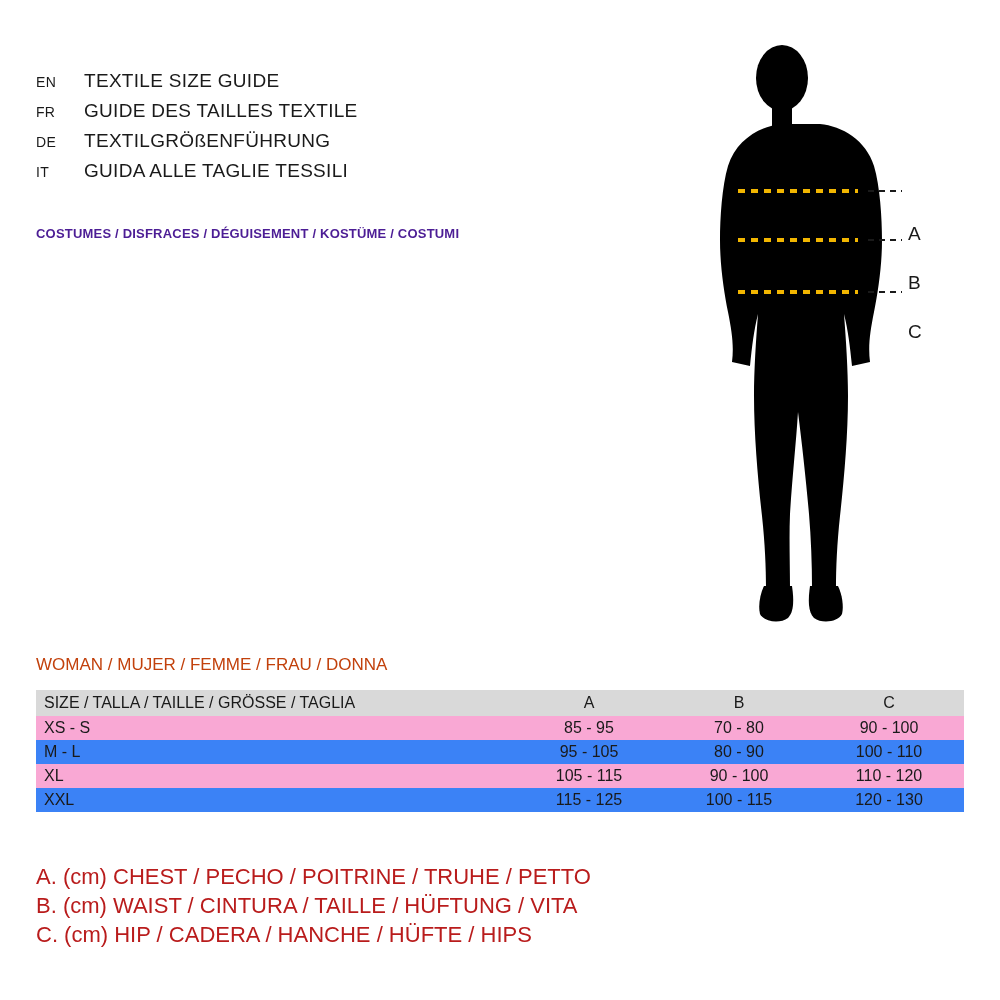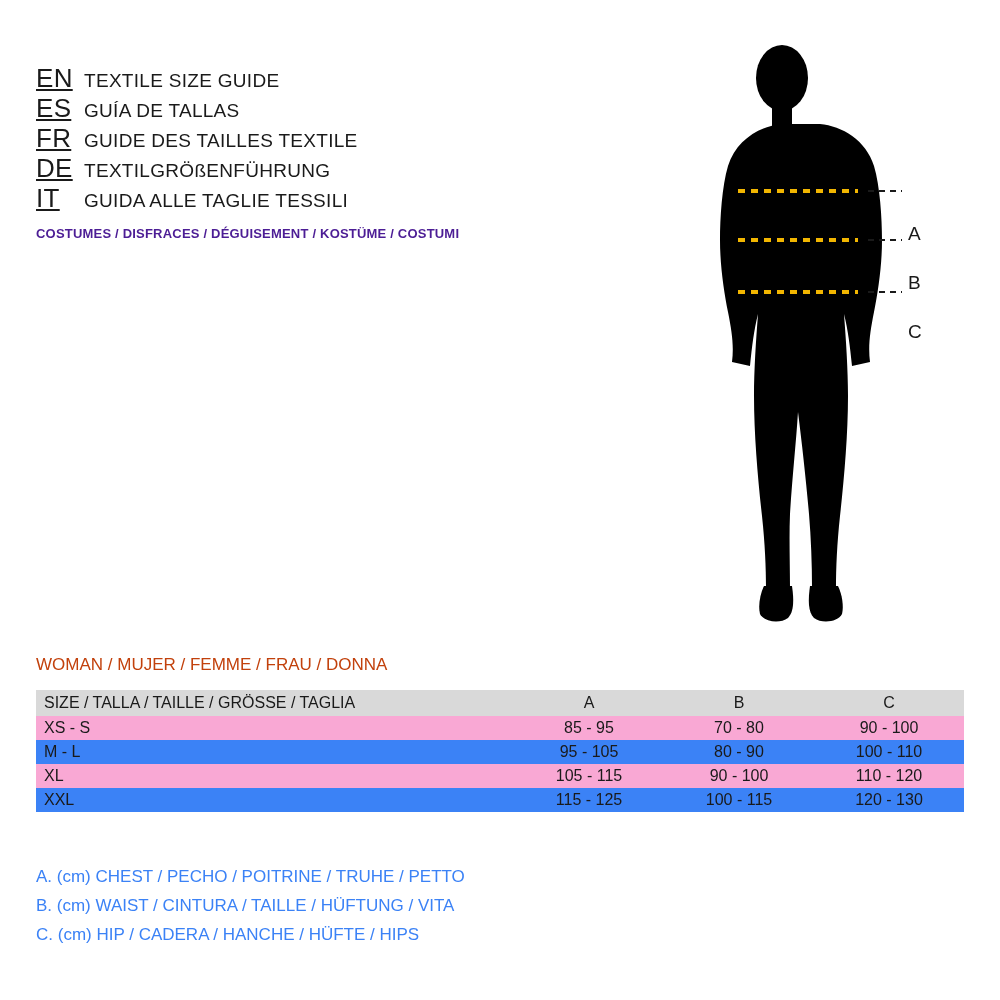--- a/index.html
+++ b/index.html
@@ -23,24 +23,23 @@
     top: 50px;
     width: 640px;
   }
   .lang-row {
     display: flex;
     align-items: baseline;
     height: 30px;
   }
   .lang-code {
     width: 48px;
-    font-size: 26px;
+    font-size: 14px;
     letter-spacing: 0.3px;
     color: #1a1a1a;
-    text-decoration: underline;
   }
   .lang-text {
     font-size: 19px;
     letter-spacing: 0.3px;
     color: #1a1a1a;
     margin-top: 20px;
   }
 
   .costumes-line {
     position: absolute;
@@ -125,37 +124,33 @@
     background: #3b82f6;
   }
 
   
   .legend {
     position: absolute;
     left: 36px;
     top: 862px;
   }
   .legend-row {
-    font-size: 17px;
+    font-size: 22px;
     line-height: 29px;
-    color: #3b82f6;
+    color: #b91c1c;
     white-space: nowrap;
   }
 </style>
 </head>
 <body>
 
 <div class="lang-block">
   <div class="lang-row">
     <span class="lang-code">EN</span>
     <span class="lang-text">TEXTILE SIZE GUIDE</span>
-  </div>
-  <div class="lang-row">
-    <span class="lang-code">ES</span>
-    <span class="lang-text">GUÍA DE TALLAS</span>
   </div>
   <div class="lang-row">
     <span class="lang-code">FR</span>
     <span class="lang-text">GUIDE DES TAILLES TEXTILE</span>
   </div>
   <div class="lang-row">
     <span class="lang-code">DE</span>
     <span class="lang-text">TEXTILGRÖßENFÜHRUNG</span>
   </div>
   <div class="lang-row">

